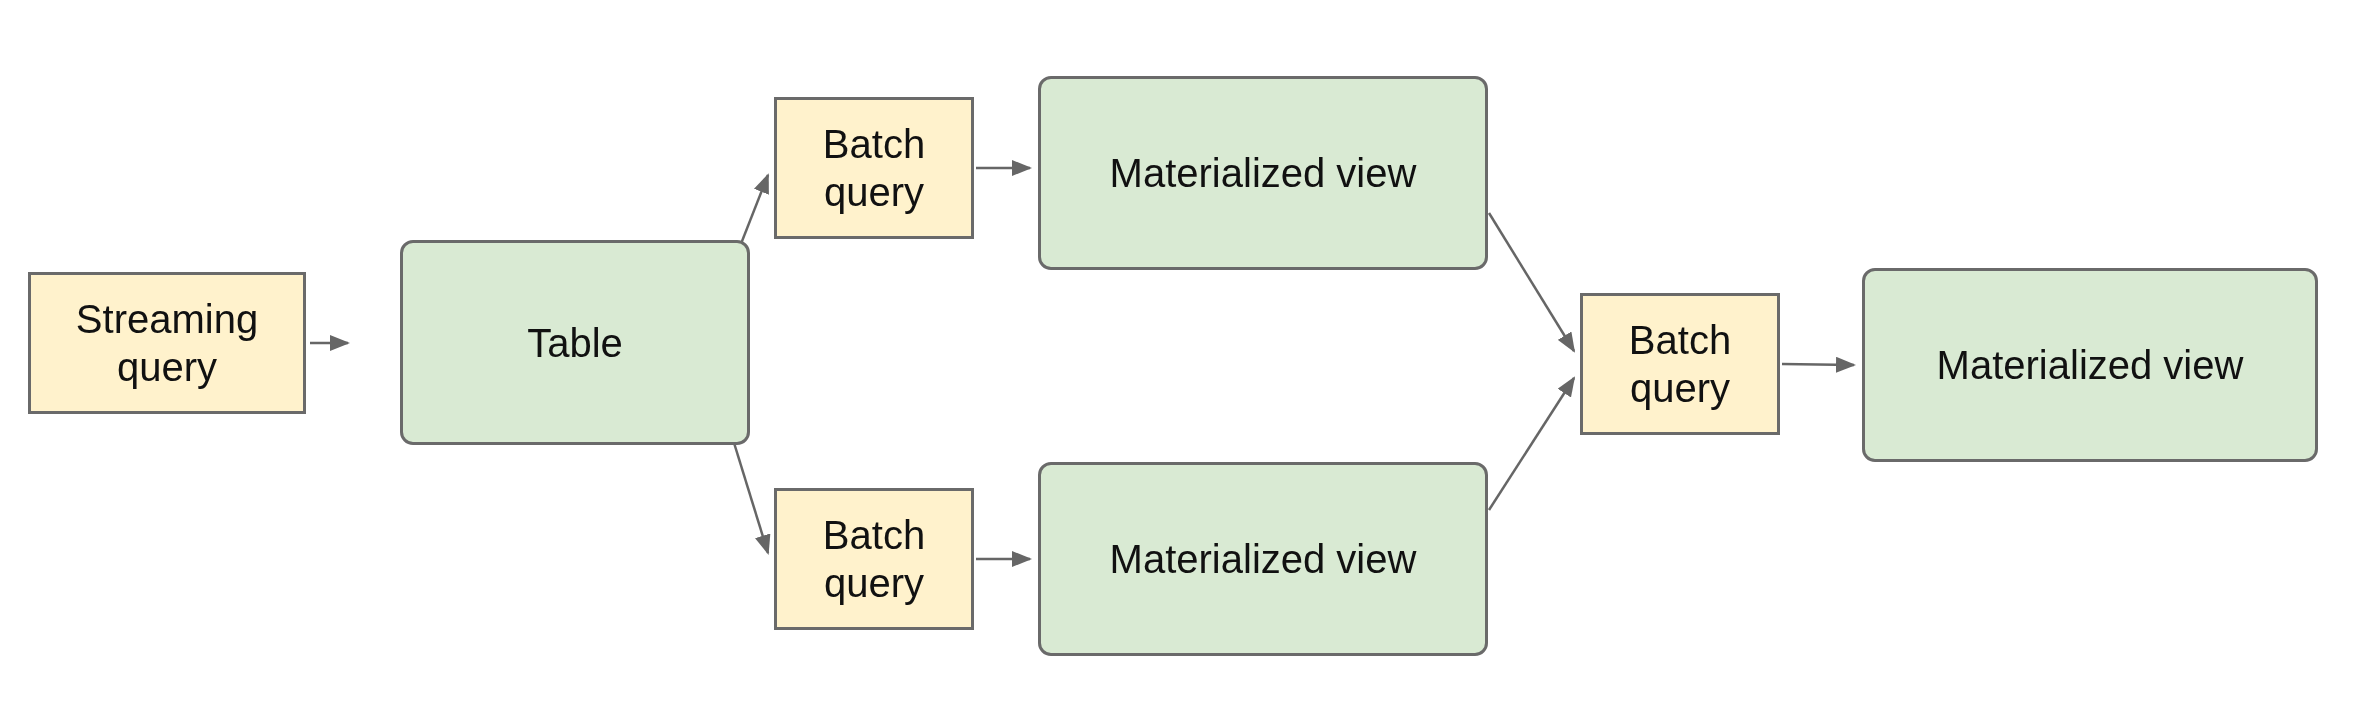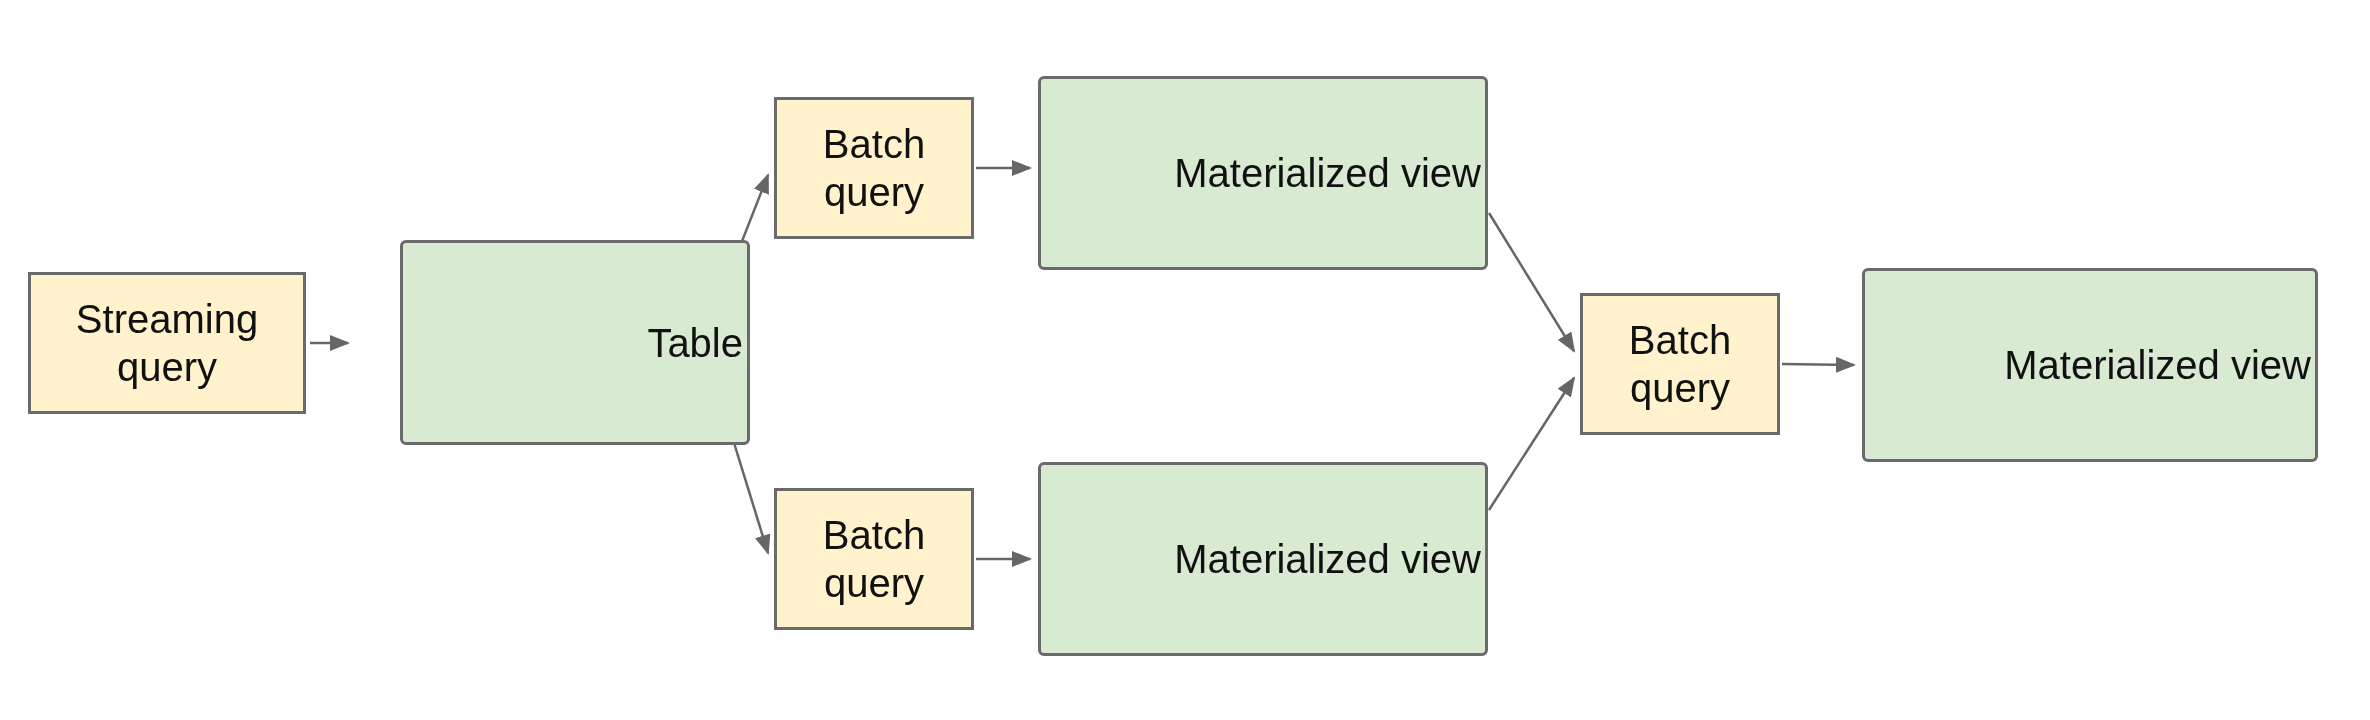--- a/index.html
+++ b/index.html
@@ -23,22 +23,21 @@
     color: var(--text, #111111);
     padding: 4px;
   }
   .node.query {
     background: var(--query-fill, #fff2cc);
     border: 3px solid var(--node-border, #6a6a6a);
   }
   .node.view {
     background: var(--view-fill, #d9ead3);
     border: 3px solid var(--node-border, #6a6a6a);
-    border-radius: 6px;
-    justify-content: flex-end;
+    border-radius: 13px;
   }
   
   .n-streaming   { left: 28px;   top: 272px; width: 278px; height: 142px; }
   .n-table       { left: 356px;  top: 240px; width: 350px; height: 205px; margin-left: 44px; }
   .n-batch-top   { left: 774px;  top: 97px;  width: 200px; height: 142px; }
   .n-view-top    { left: 1038px; top: 76px;  width: 450px; height: 194px; }
   .n-batch-bot   { left: 774px;  top: 488px; width: 200px; height: 142px; }
   .n-view-bot    { left: 1038px; top: 462px; width: 450px; height: 194px; }
   .n-batch-merge { left: 1580px; top: 293px; width: 200px; height: 142px; }
   .n-view-final  { left: 1862px; top: 268px; width: 456px; height: 194px; }

